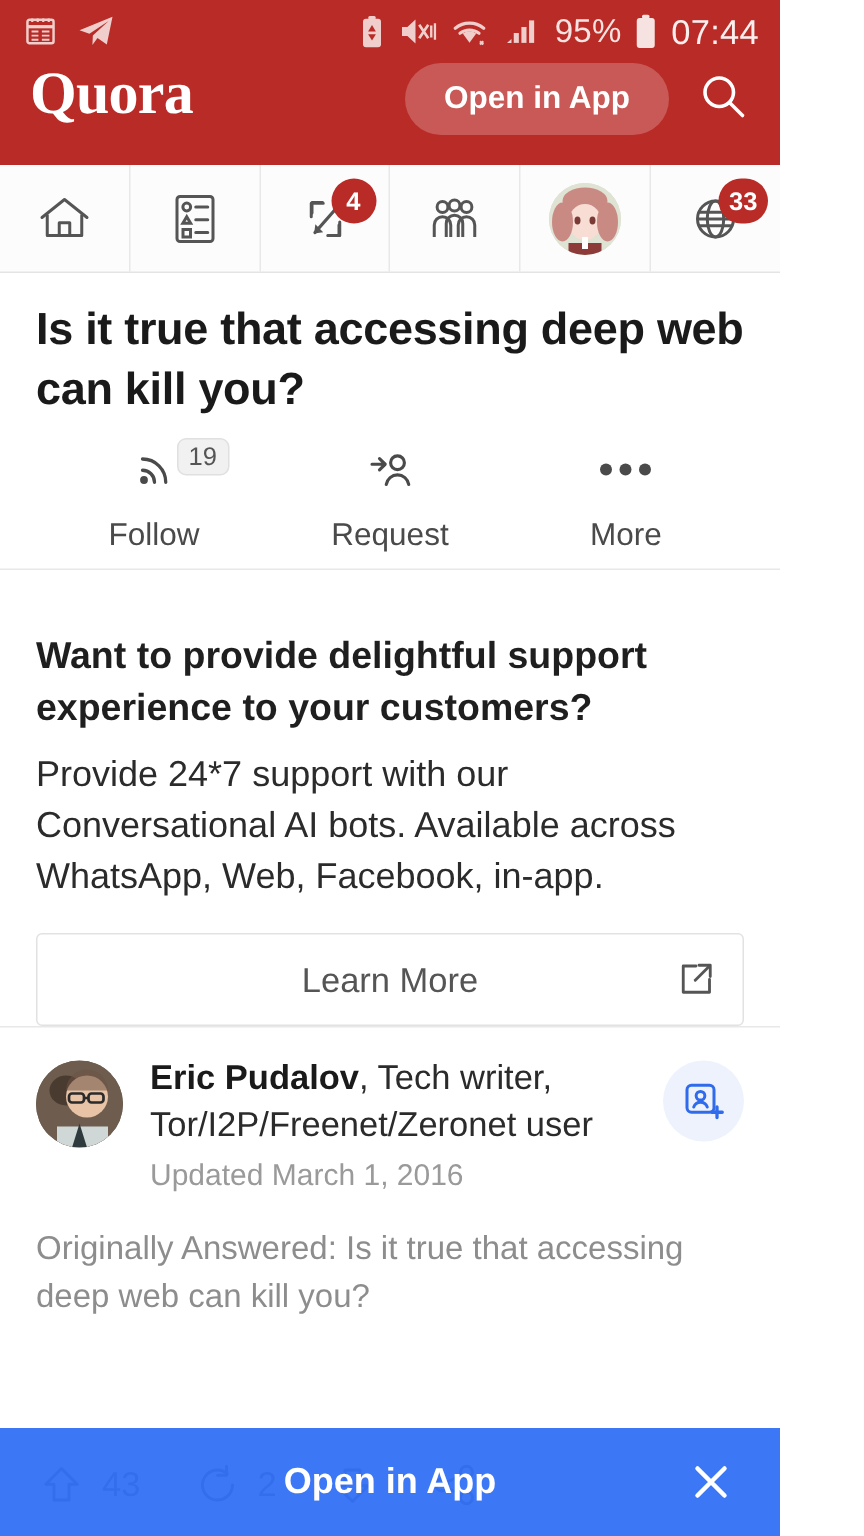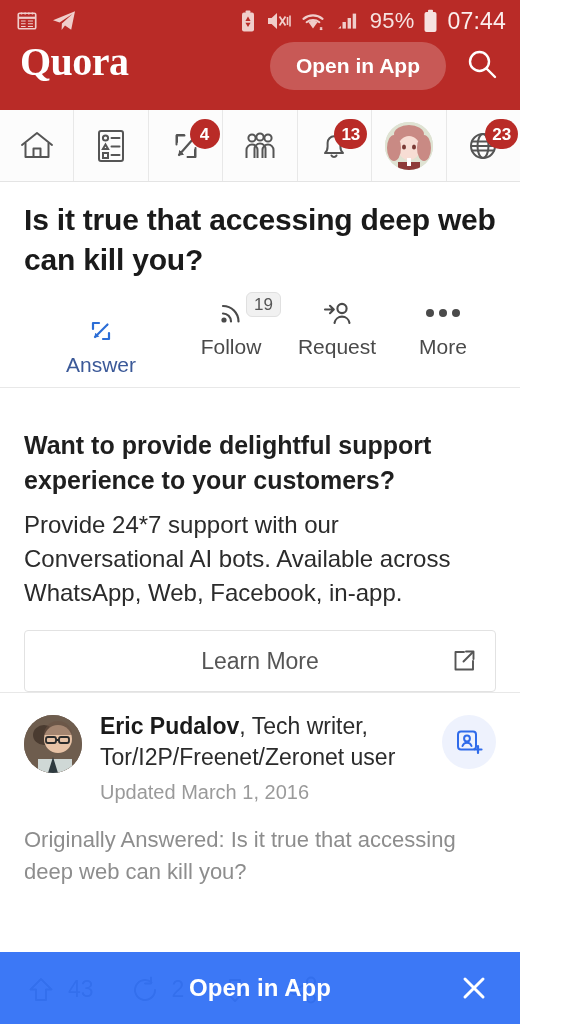--- a/index.html
+++ b/index.html
@@ -134,21 +134,21 @@
   .actions {
     display: flex;
     margin-top: 16px;
     padding-bottom: 10px;
   }
   .action {
     flex: 1;
     display: flex;
     flex-direction: column;
     align-items: center;
-    gap: 5px;
+    gap: 15px;
   }
   .action-icon { position: relative; height: 34px; display: flex; align-items: center; justify-content: center; }
   .action-label { font-size: 21px; color: #4a4a4a; }
   .action.answer .action-label { color: #3b5998; }
   .follow-badge {
     position: absolute;
     left: 32px;
     top: -4px;
     background: #f1f1f1;
     border: 1px solid #e0e0e0;
@@ -418,29 +418,20 @@
           <circle cx="14" cy="14" r="3.6"></circle>
           <circle cx="22" cy="13" r="3.6"></circle>
           <circle cx="30" cy="14" r="3.6"></circle>
           <path d="M8.5 34v-8a5.5 5.5 0 0 1 11 0v8" stroke-linejoin="round"></path>
           <path d="M16.5 34v-9a5.5 5.5 0 0 1 11 0v9" stroke-linejoin="round"></path>
           <path d="M24.5 34v-8a5.5 5.5 0 0 1 11 0v8" stroke-linejoin="round"></path>
         </svg>
       </span>
     </div>
 
-    <div class="nav-cell">
-      <span class="nav-icon">
-        <svg width="44" height="44" viewBox="0 0 44 44" fill="none" stroke="#555" stroke-width="2">
-          <path d="M13 29h18c-2.2-1.8-2.6-3.6-2.6-6.5v-3.8a6.4 6.4 0 0 0-12.8 0v3.8c0 2.9-.4 4.7-2.6 6.5z" stroke-linejoin="round"></path>
-          <path d="M19.5 31.5a2.8 2.8 0 0 0 5 0" stroke-linecap="round"></path>
-        </svg>
-      </span>
-      <div class="badge badge-bell">13</div>
-    </div>
 
     <div class="nav-cell">
       <span class="nav-avatar">
         <svg width="48" height="48" viewBox="0 0 48 48">
           <rect width="48" height="48" fill="#dfe3d3"></rect>
           <ellipse cx="24" cy="12" rx="15" ry="9" fill="#c98a84"></ellipse>
           <ellipse cx="24" cy="26" rx="11" ry="12" fill="#f7ddd4"></ellipse>
           <ellipse cx="9" cy="26" rx="7" ry="13" fill="#c98a84"></ellipse>
           <ellipse cx="39" cy="26" rx="7" ry="13" fill="#c98a84"></ellipse>
           <ellipse cx="19" cy="25" rx="2" ry="2.6" fill="#7a3a35"></ellipse>
@@ -452,41 +443,30 @@
     </div>
 
     <div class="nav-cell">
       <span class="nav-icon">
         <svg width="44" height="44" viewBox="0 0 44 44" fill="none" stroke="#555" stroke-width="2">
           <circle cx="22" cy="22" r="12"></circle>
           <ellipse cx="22" cy="22" rx="5.5" ry="12"></ellipse>
           <path d="M10.4 17.5h23.2M10.4 26.5h23.2M10 22h24"></path>
         </svg>
       </span>
-      <div class="badge badge-globe">23</div>
+      <div class="badge badge-globe">33</div>
     </div>
 
   </div>
 
   <div class="question-block">
     <div class="question-title">Is it true that accessing deep web can kill you?</div>
 
     <div class="actions">
 
-      <div class="action answer">
-        <div class="action-icon">
-          <svg width="34" height="34" viewBox="0 0 34 34" fill="none" stroke="#2b6dd6" stroke-width="2.2">
-            <path d="M9 9h6M9 9v6" stroke-linecap="round"></path>
-            <path d="M25 25h-6M25 25v-6" stroke-linecap="round"></path>
-            <path d="M11 23 23.5 10.5" stroke-linecap="round"></path>
-            <path d="M11 23l.6-3.6 3 3z" fill="#2b6dd6" stroke-width="1"></path>
-          </svg>
-        </div>
-        <div class="action-label">Answer</div>
-      </div>
 
       <div class="action">
         <div class="action-icon">
           <svg width="34" height="34" viewBox="0 0 34 34" fill="none" stroke="#4a4a4a" stroke-width="2.2">
             <circle cx="10" cy="24" r="2.6" fill="#4a4a4a" stroke="none"></circle>
             <path d="M9 17.5a8 8 0 0 1 8 8" stroke-linecap="round"></path>
             <path d="M9 10a15.5 15.5 0 0 1 15.5 15.5" stroke-linecap="round"></path>
           </svg>
           <div class="follow-badge">19</div>
         </div>

